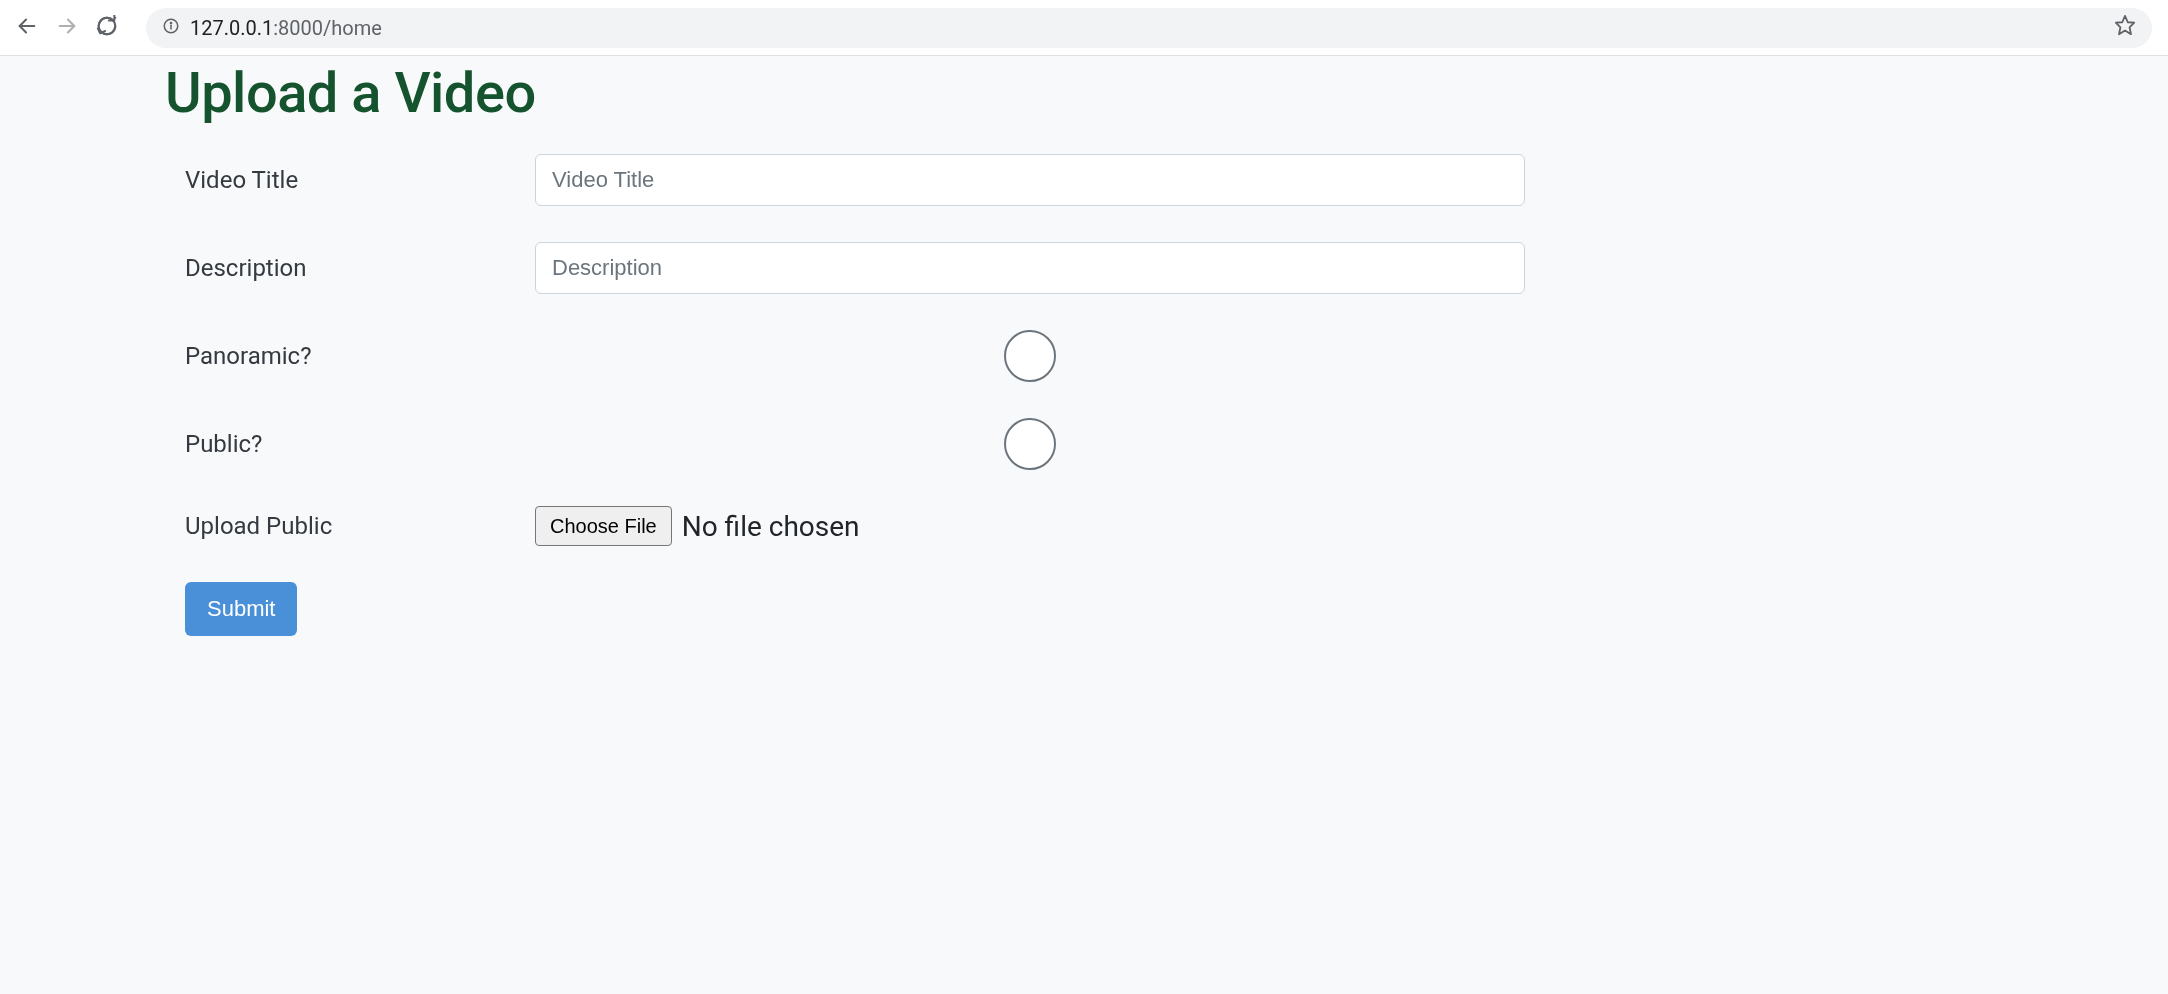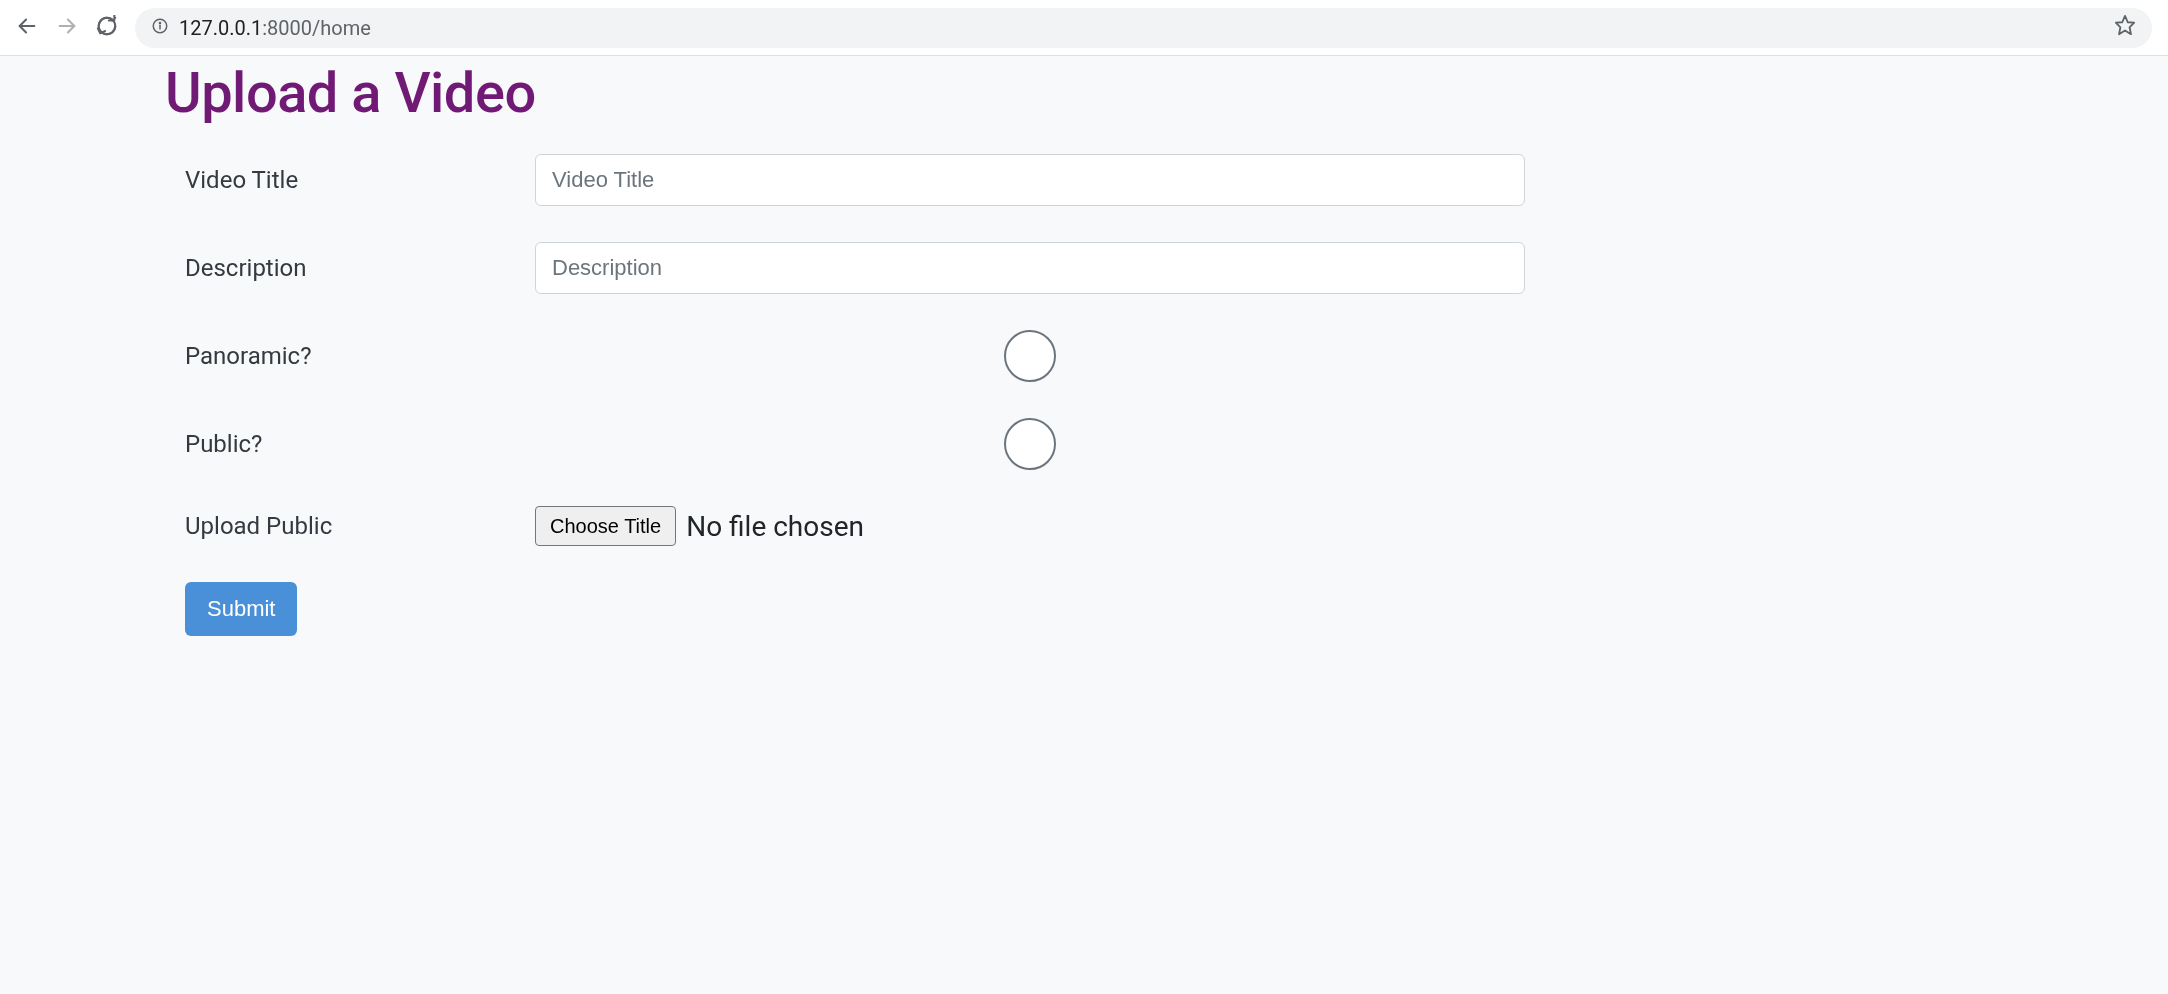--- a/index.html
+++ b/index.html
@@ -9,21 +9,21 @@
     color: #343a40;
   }
   
   .browser-bar {
     display: flex;
     align-items: center;
     height: 56px;
     background: #ffffff;
     border-bottom: 1px solid #e0e0e0;
     padding: 0 16px;
-    gap: 9px;
+    gap: 20px;
   }
   .nav-icons {
     display: flex;
     align-items: center;
     gap: 18px;
     margin-right: 8px;
   }
   .nav-icons svg { width: 22px; height: 22px; }
   .addr-bar {
     flex: 1;
@@ -50,21 +50,21 @@
     padding-top: 4px;
   }
   .container {
     max-width: 1380px;
     margin: 0 0 0 165px;
     padding-right: 20px;
   }
   h1.page-title {
     font-size: 56px;
     font-weight: 500;
-    color: #701a75;
+    color: #14532d;
     margin: 0 0 28px 0;
     letter-spacing: -0.5px;
   }
   .form-row {
     display: flex;
     align-items: center;
     margin-bottom: 36px;
     padding-left: 20px;
   }
   .form-label {
@@ -220,21 +220,21 @@
       <div class="form-label">Public?</div>
       <div class="radio-col">
         <input type="radio" class="big-radio" style="">
       </div>
     </div>
 
 
     <div class="form-row file-row">
       <div class="form-label">Upload Public</div>
       <div class="form-control-wrap">
-        <button type="button" class="choose-file-btn">Choose Title</button>
+        <button type="button" class="choose-file-btn">Choose File</button>
         <span class="file-status">No file chosen</span>
       </div>
     </div>
 
     <div class="submit-row">
       <button type="submit" class="submit-btn">Submit</button>
     </div>
   </div>
 </div>
 

